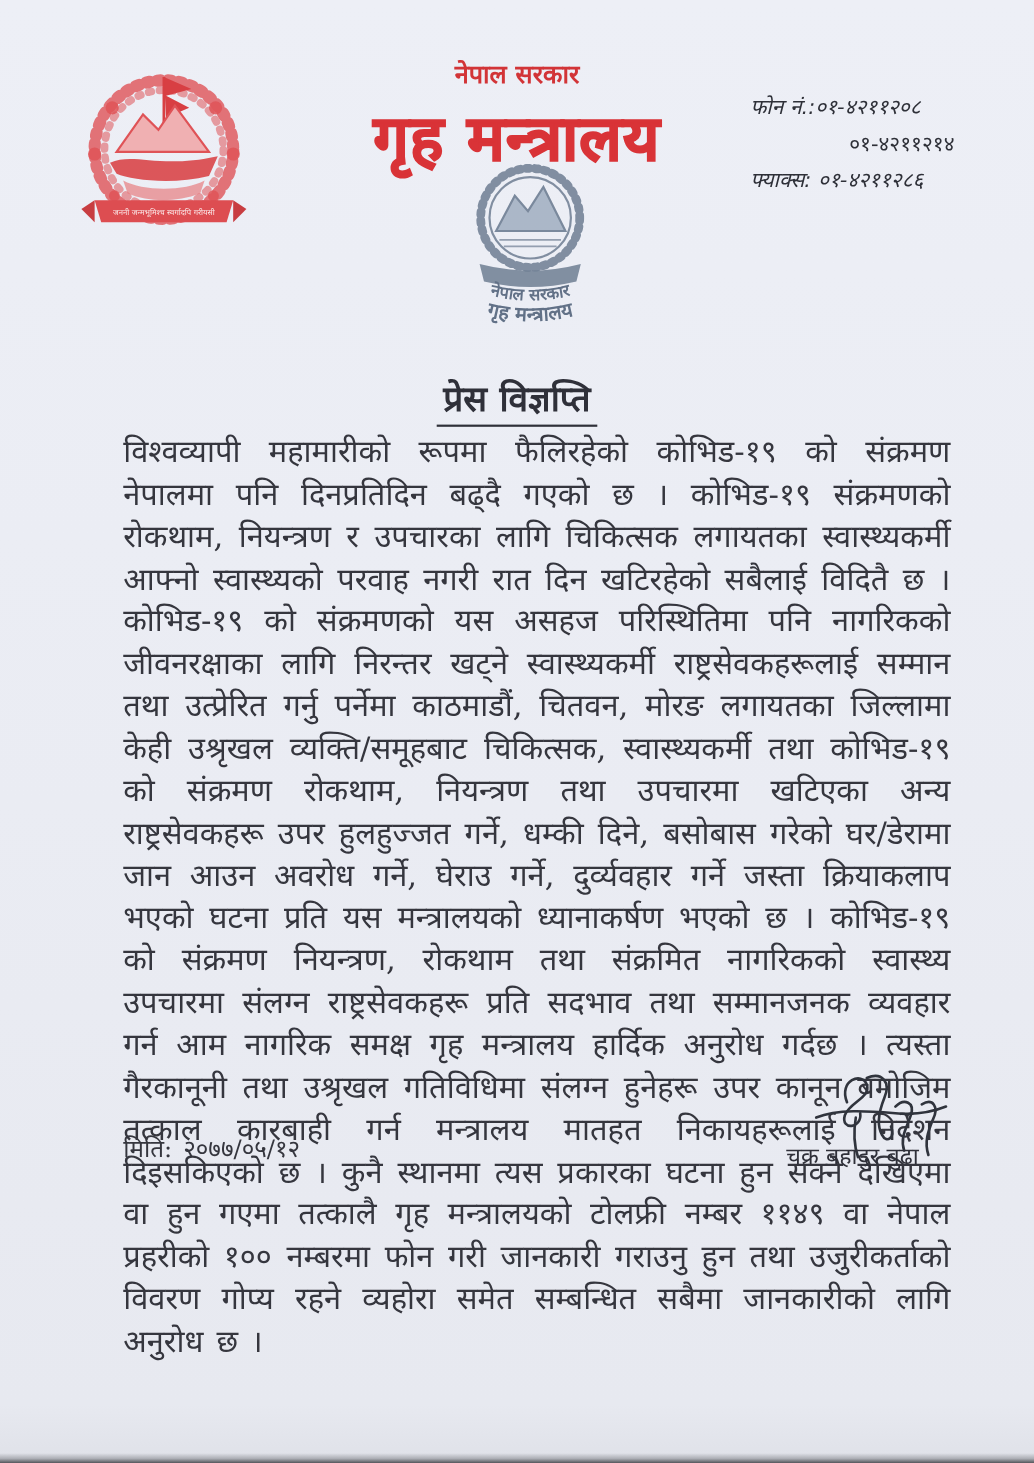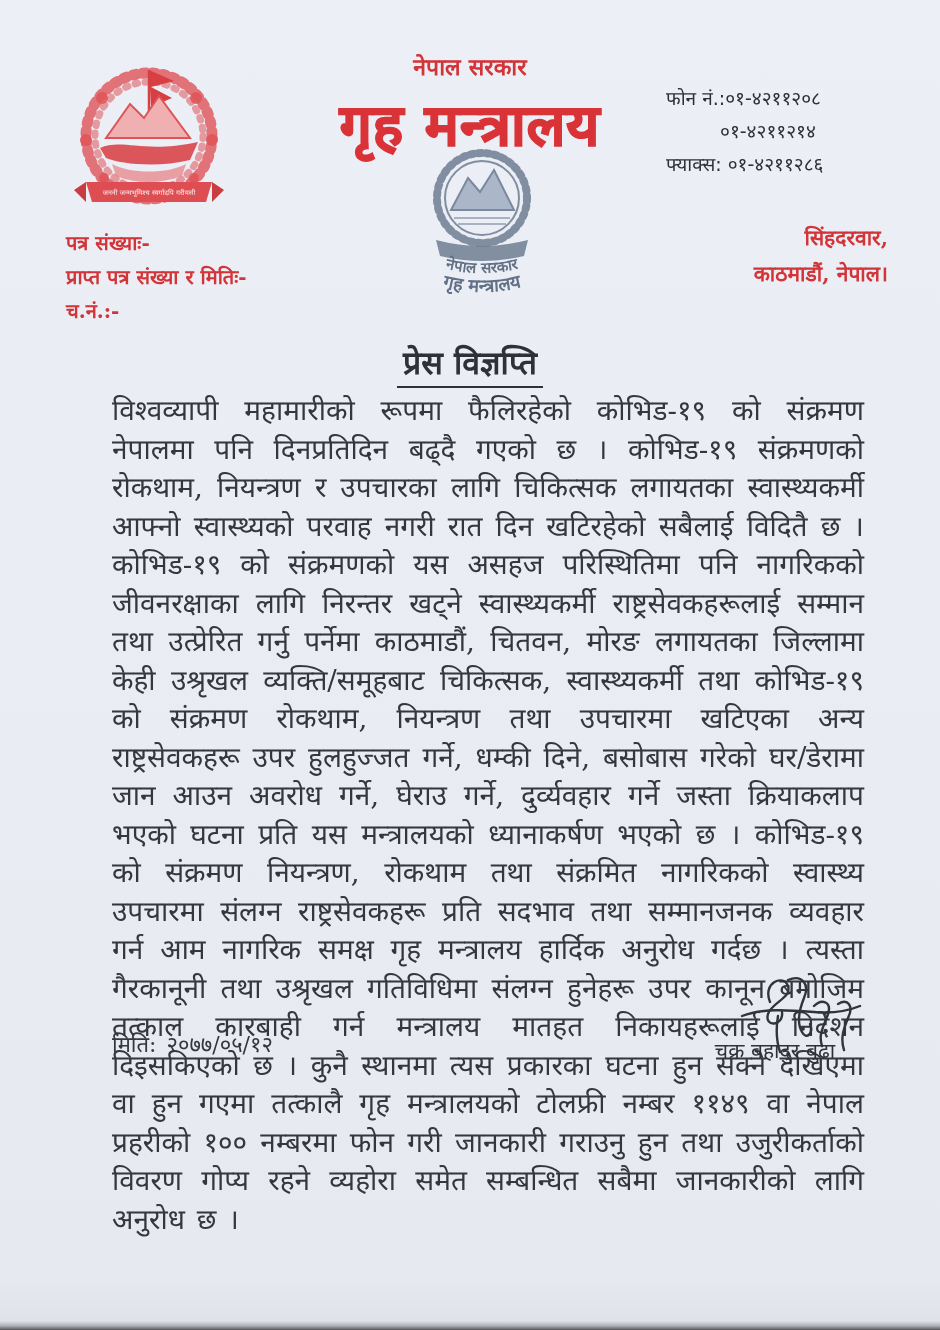--- a/index.html
+++ b/index.html
@@ -29,22 +29,22 @@
     -webkit-text-stroke:1.5px #d93337;
   }
   .emblem-left{position:absolute;left:60px;top:56px;width:178px;height:160px;}
   .stamp-center{position:absolute;left:394px;top:144px;width:176px;height:156px;opacity:.88;}
   .contact{
     position:absolute;left:652px;top:82px;width:278px;
     font-size:19px;line-height:33px;color:#2e3038;
     font-family:"DejaVu Sans","Liberation Sans",sans-serif;
   }
   .contact .row{white-space:nowrap;}
-  .ind-a{margin-left:14px;}
-  .ind-b{margin-left:68px;}
+  .ind-a{margin-left:30px;font-style:italic;}
+  .ind-b{margin-left:120px;}
   .address{
     position:absolute;right:52px;top:220px;width:240px;
     text-align:right;color:#d23437;font-size:21px;line-height:36px;font-weight:bold;
   }
   .ref-fields{
     position:absolute;left:66px;top:226px;
     color:#d23437;font-size:20px;line-height:34px;font-weight:bold;
   }
   .press-title{
     position:absolute;top:340px;left:0;width:100%;text-align:center;
@@ -127,30 +127,21 @@
       <textPath href="#arc-line2" startOffset="50%" text-anchor="middle">गृह मन्त्रालय</textPath>
     </text>
   </svg>
 
   <div class="contact">
     <div class="row ind-a"><span>फोन नं.:</span><span>०१-४२११२०८</span></div>
     <div class="row ind-b"><span>०१-४२११२१४</span></div>
     <div class="row ind-a"><span>फ्याक्स:</span> <span>०१-४२११२८६</span></div>
   </div>
 
-  <div class="address">
-    <div>सिंहदरवार,</div>
-    <div>काठमाडौं, नेपाल।</div>
-  </div>
 
-  <div class="ref-fields">
-    <div>पत्र संख्याः-</div>
-    <div>प्राप्त पत्र संख्या र मितिः-</div>
-    <div>च.नं.:-</div>
-  </div>
 
   <div class="press-title">
     <span>प्रेस विज्ञप्ति</span>
   </div>
 
   <div class="body-text">विश्वव्यापी महामारीको रूपमा फैलिरहेको कोभिड-१९ को संक्रमण नेपालमा पनि दिनप्रतिदिन बढ्दै गएको छ । कोभिड-१९ संक्रमणको रोकथाम, नियन्त्रण र उपचारका लागि चिकित्सक लगायतका स्वास्थ्यकर्मी आफ्नो स्वास्थ्यको परवाह नगरी रात दिन खटिरहेको सबैलाई विदितै छ । कोभिड-१९ को संक्रमणको यस असहज परिस्थितिमा पनि नागरिकको जीवनरक्षाका लागि निरन्तर खट्ने स्वास्थ्यकर्मी राष्ट्रसेवकहरूलाई सम्मान तथा उत्प्रेरित गर्नु पर्नेमा काठमाडौं, चितवन, मोरङ लगायतका जिल्लामा केही उश्रृखल व्यक्ति/समूहबाट चिकित्सक, स्वास्थ्यकर्मी तथा कोभिड-१९ को संक्रमण रोकथाम, नियन्त्रण तथा उपचारमा खटिएका अन्य राष्ट्रसेवकहरू उपर हुलहुज्जत गर्ने, धम्की दिने, बसोबास गरेको घर/डेरामा जान आउन अवरोध गर्ने, घेराउ गर्ने, दुर्व्यवहार गर्ने जस्ता क्रियाकलाप भएको घटना प्रति यस मन्त्रालयको ध्यानाकर्षण भएको छ । कोभिड-१९ को संक्रमण नियन्त्रण, रोकथाम तथा संक्रमित नागरिकको स्वास्थ्य उपचारमा संलग्न राष्ट्रसेवकहरू प्रति सदभाव तथा सम्मानजनक व्यवहार गर्न आम नागरिक समक्ष गृह मन्त्रालय हार्दिक अनुरोध गर्दछ । त्यस्ता गैरकानूनी तथा उश्रृखल गतिविधिमा संलग्न हुनेहरू उपर कानून बमोजिम तत्काल कारबाही गर्न मन्त्रालय मातहत निकायहरूलाई निर्देशन दिइसकिएको छ । कुनै स्थानमा त्यस प्रकारका घटना हुन सक्ने देखिएमा वा हुन गएमा तत्कालै गृह मन्त्रालयको टोलफ्री नम्बर ११४९ वा नेपाल प्रहरीको १०० नम्बरमा फोन गरी जानकारी गराउनु हुन तथा उजुरीकर्ताको विवरण गोप्य रहने व्यहोरा समेत सम्बन्धित सबैमा जानकारीको लागि अनुरोध छ ।</div>
 
   <div class="date-line">
     <span>मिति:</span><span class="val">२०७७/०५/१२</span>
   </div>

